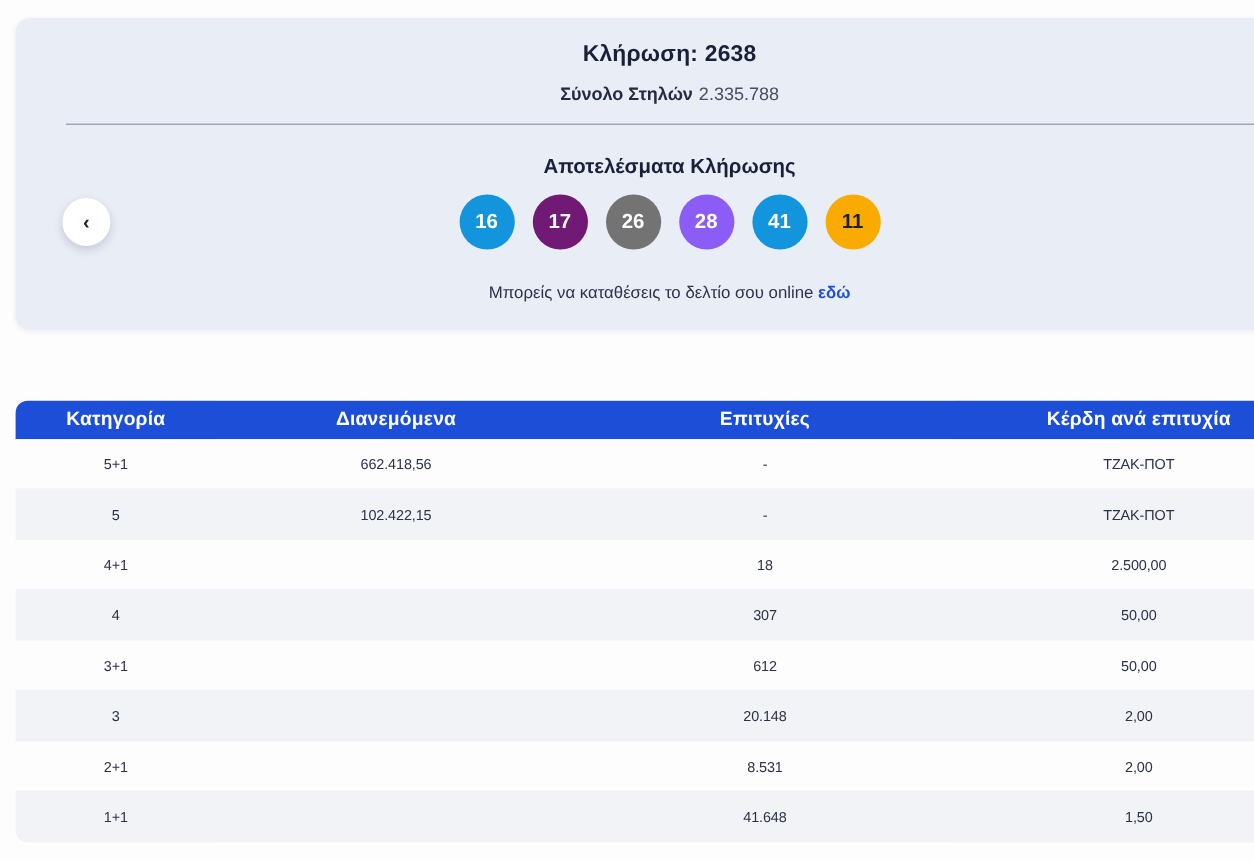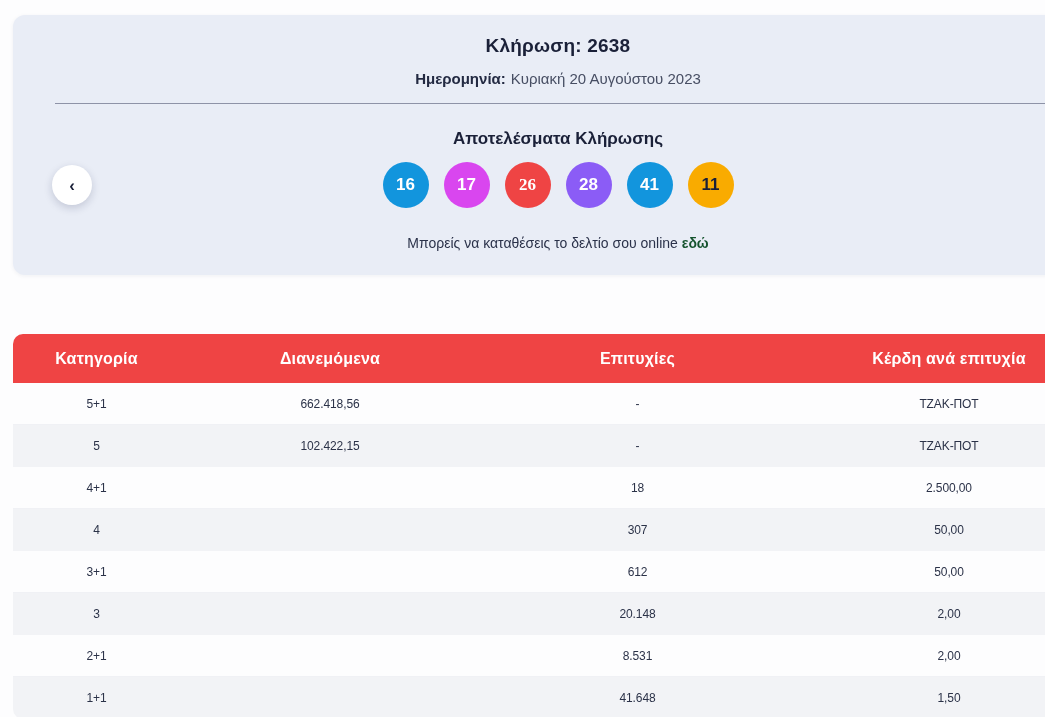--- a/index.html
+++ b/index.html
@@ -72,21 +72,21 @@
     font-weight: bold;
     color: #ffffff;
   }
   .ball.bonus { color: #1a2038; }
 
   .online-text {
     margin-top: 27px;
     font-size: 14px;
     color: #2b324a;
   }
-  .online-link { font-weight: bold; color: #14532d; cursor: pointer; }
+  .online-link { font-weight: bold; color: #1d4ed8; cursor: pointer; }
 
   .prev-button {
     position: absolute;
     left: 39px; top: 150px;
     width: 40px; height: 40px;
     border-radius: 50%;
     background: #ffffff;
     border: none;
     box-shadow: 0 3px 8px rgba(20,30,70,0.18);
     cursor: pointer;
@@ -110,25 +110,25 @@
     border-collapse: separate;
     border-spacing: 0;
     table-layout: fixed;
   }
   table.results col.c1 { width: 167px; }
   table.results col.c2 { width: 300px; }
   table.results col.c3 { width: 315px; }
   table.results col.c4 { width: 308px; }
 
   table.results thead th {
-    background: #ef4444;
+    background: #1d4ed8;
     color: #ffffff;
     font-size: 16px;
     font-weight: bold;
-    height: 49px;
+    height: 32px;
     text-align: center;
     vertical-align: middle;
     letter-spacing: 0.2px;
   }
   table.results thead th:first-child { border-top-left-radius: 10px; }
   table.results thead th:last-child { border-top-right-radius: 10px; }
 
   table.results tbody td {
     height: 42px;
     text-align: center;
@@ -151,32 +151,32 @@
 <section class="top-panel">
   <button class="prev-button">
     <span>‹</span>
   </button>
 
   <div class="panel-inner">
     <h1 class="draw-title">Κλήρωση: 2638</h1>
 
     <div class="meta-row">
       <div class="meta-item">
-        <span class="meta-label">Ημερομηνία:</span><span>Κυριακή 20 Αυγούστου 2023</span>
+        <span class="meta-label">Σύνολο Στηλών</span><span>2.335.788</span>
       </div>
     </div>
 
     <hr class="panel-divider">
 
     <h2 class="results-title">Αποτελέσματα Κλήρωσης</h2>
 
     <div class="balls-row" id="balls-row">
         <div class="ball" style="background: rgb(18, 149, 221);">16</div>
-        <div class="ball" style="background: #d946ef;">17</div>
-        <div class="ball" style="background: #ef4444; font-family: Liberation Serif, serif;">26</div>
+        <div class="ball" style="background: #701a75;">17</div>
+        <div class="ball" style="background: #737373;">26</div>
         <div class="ball" style="background: #8b5cf6;">28</div>
         <div class="ball" style="background: rgb(18, 149, 221);">41</div>
         <div class="ball bonus" style="background: rgb(249, 171, 0);">11</div>
       </div>
 
     <p class="online-text">
       <span>Μπορείς να καταθέσεις το δελτίο σου online</span>
       <span class="online-link">εδώ</span>
     </p>
   </div>

